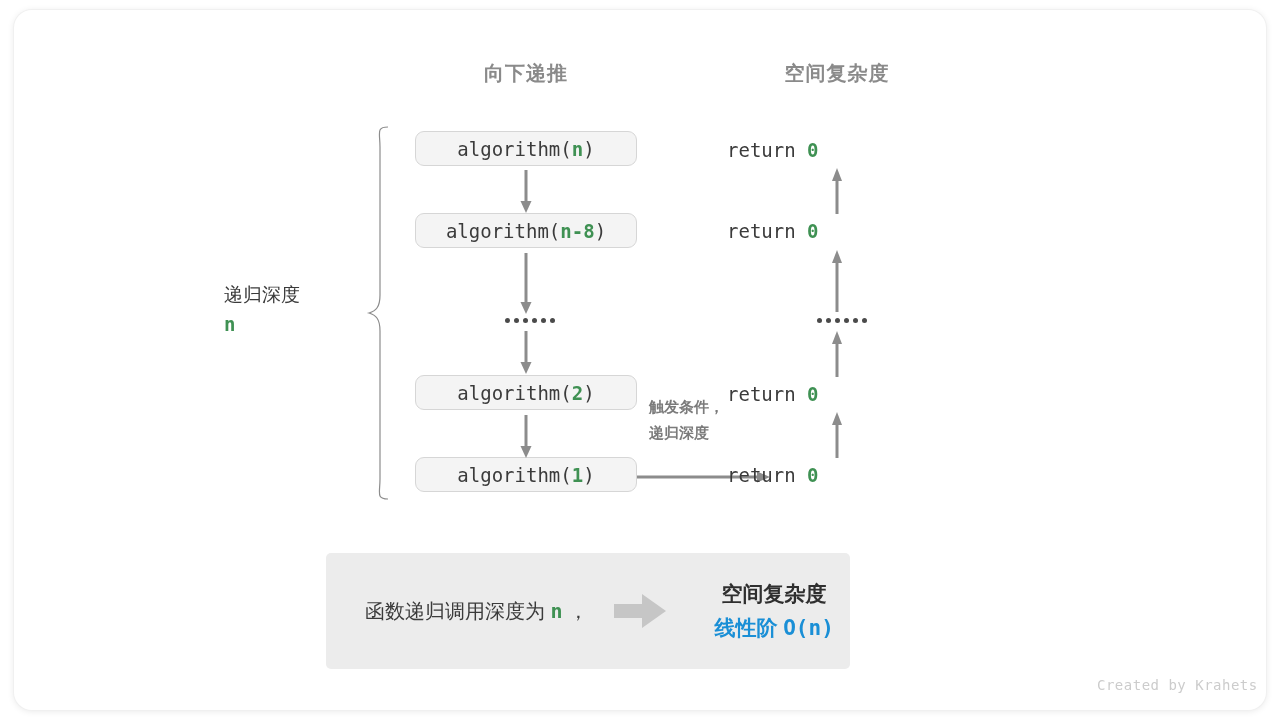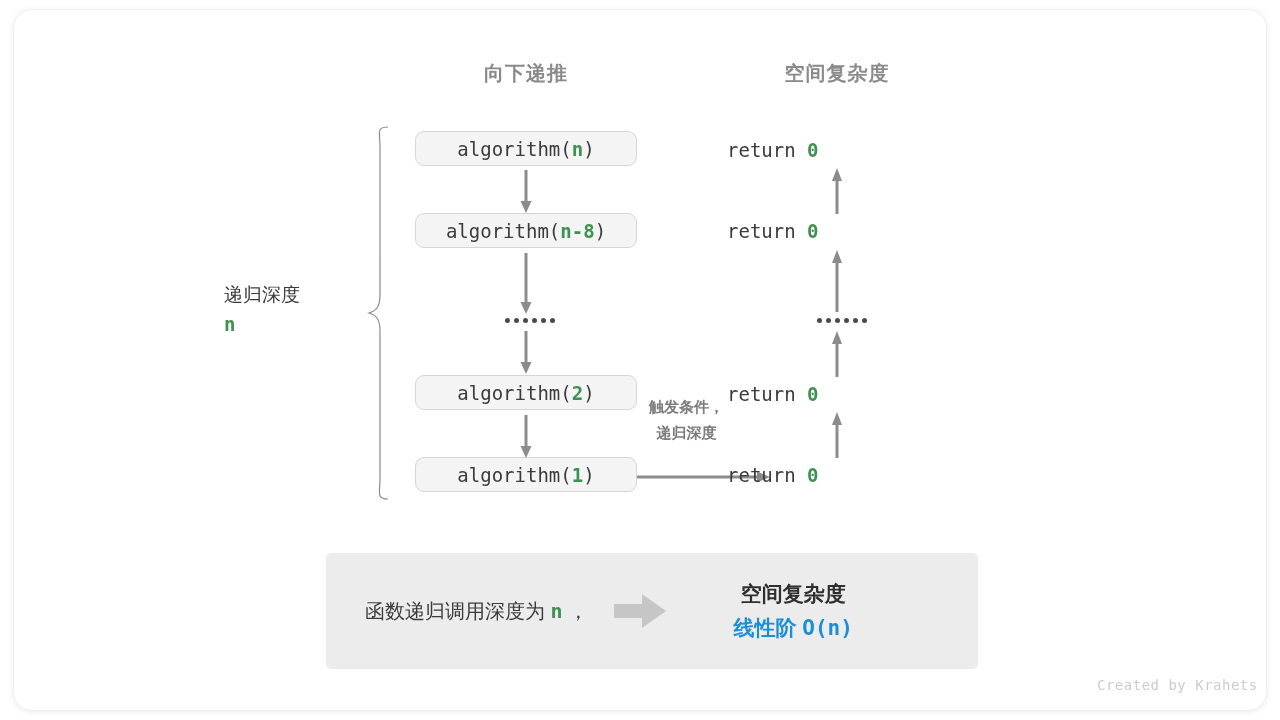--- a/index.html
+++ b/index.html
@@ -243,21 +243,21 @@
     <svg class="abs" style="left:518px; top:415px;" width="16" height="44">
       <line x1="8" y1="0" x2="8" y2="33" stroke="#8c8c8c" stroke-width="3"></line>
       <polygon points="8,43 2.5,31 13.5,31" fill="#8c8c8c"></polygon>
     </svg>
 
     <svg class="abs" style="left:637px; top:468px;" width="135" height="18">
       <line x1="0" y1="9" x2="123" y2="9" stroke="#8c8c8c" stroke-width="3"></line>
       <polygon points="133,9 120,3.5 120,14.5" fill="#8c8c8c"></polygon>
     </svg>
 
-    <div class="abs trigger-note" style="left:649px; top:394px;text-align:center;">
+    <div class="abs trigger-note" style="left:649px; top:394px;">
       <div>触发条件，</div>
       <div>递归深度</div>
     </div>
 
     <div class="abs ret-line" style="left:727px; top:139px;">
       <span>return</span>
       <span class="val">0</span>
     </div>
     <div class="abs ret-line" style="left:727px; top:220px;">
       <span>return</span>
@@ -292,21 +292,21 @@
     </svg>
     <svg class="abs" style="left:829px; top:331px;" width="16" height="46">
       <line x1="8" y1="46" x2="8" y2="10" stroke="#8c8c8c" stroke-width="3"></line>
       <polygon points="8,0 3,13 13,13" fill="#8c8c8c"></polygon>
     </svg>
     <svg class="abs" style="left:829px; top:412px;" width="16" height="46">
       <line x1="8" y1="46" x2="8" y2="10" stroke="#8c8c8c" stroke-width="3"></line>
       <polygon points="8,0 3,13 13,13" fill="#8c8c8c"></polygon>
     </svg>
 
-    <div id="summary" class="abs" style="left:326px; top:553px; width:652px; height:116px;">
+    <div id="summary" class="abs" style="left:326px; top:553px; width:524px; height:116px;">
 
       <div class="sum-left" style="margin-left:39px;">
         <div>
           <span>函数递归调用深度为</span>
           <span class="g">n</span>
           <span>，</span>
         </div>
       </div>
 
       <svg style="margin-left:26px; flex:0 0 auto;" width="54" height="38">

